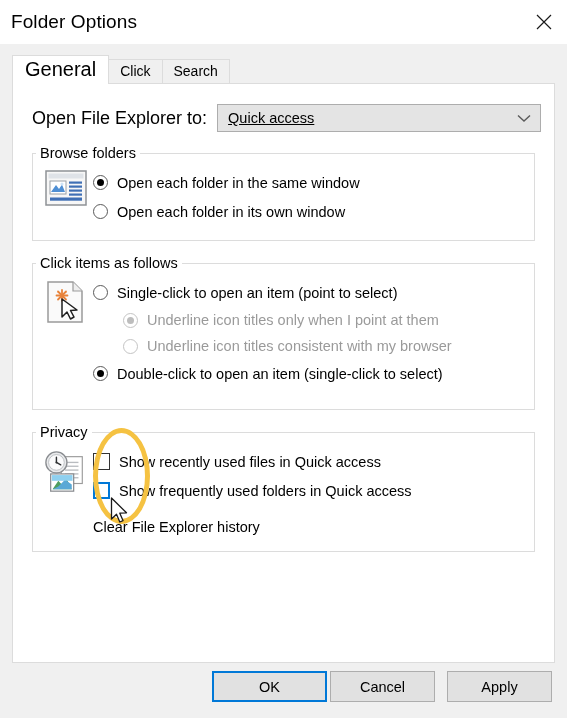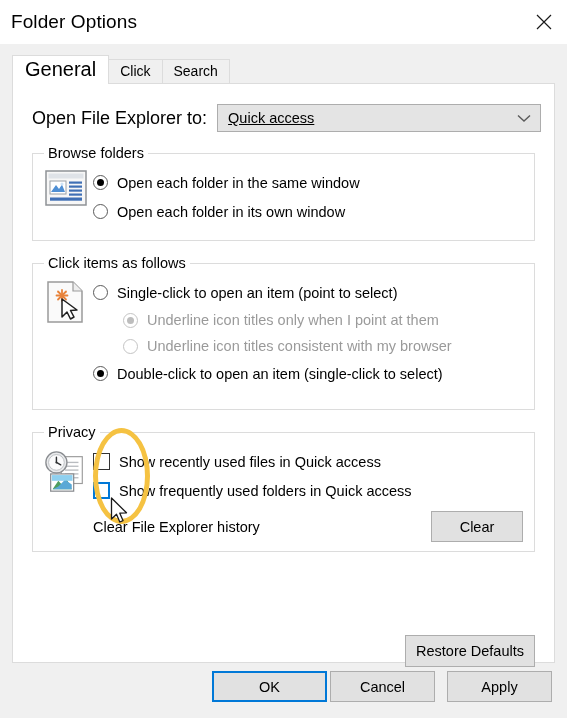--- a/index.html
+++ b/index.html
@@ -123,21 +123,21 @@
   
   .group {
     position: relative;
     margin: 0 19px;
     border: 1px solid #dcdcdc;
     box-sizing: border-box;
   }
   .group-title {
     position: absolute;
     top: -9px;
-    left: 11px;
+    left: 3px;
     background: #ffffff;
     padding: 0 4px;
     font-size: 14.5px;
     color: #000;
   }
   #group-browse   { margin-top: 21px; height: 88px; }
   #group-click    { margin-top: 22px; height: 147px; }
   #group-privacy  { margin-top: 22px; height: 120px; }
 
   .group-inner {
@@ -412,24 +412,22 @@
         </div>
         <div class="opt">
           <span class="checkbox focused"></span>
           <span class="opt-label">Show frequently used folders in Quick access</span>
         </div>
         <div class="clear-row">
           <span class="clear-label">Clear File Explorer history</span>
         </div>
       </div>
     </div>
-    <div class="btn btn-clear">Clear</div>
   </div>
 
-  <div class="btn btn-restore">Restore Defaults</div>
 </div>
 
 <div class="footer">
   <div class="btn btn-ok">OK</div>
   <div class="btn btn-cancel">Cancel</div>
   <div class="btn btn-apply">Apply</div>
 </div>
 
 <div class="annot-ellipse"></div>
 <div class="cursor-arrow">

